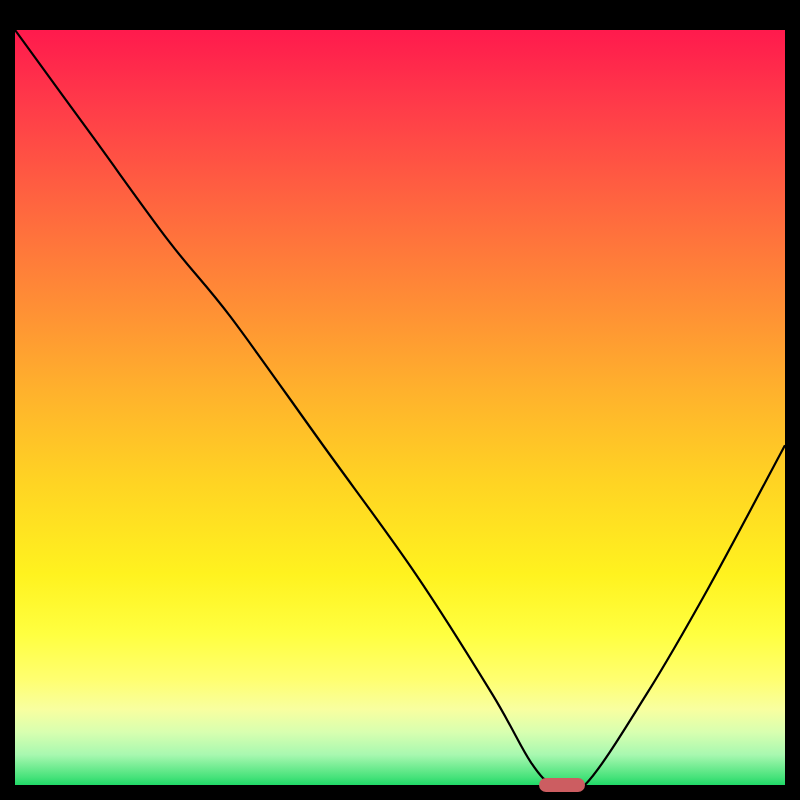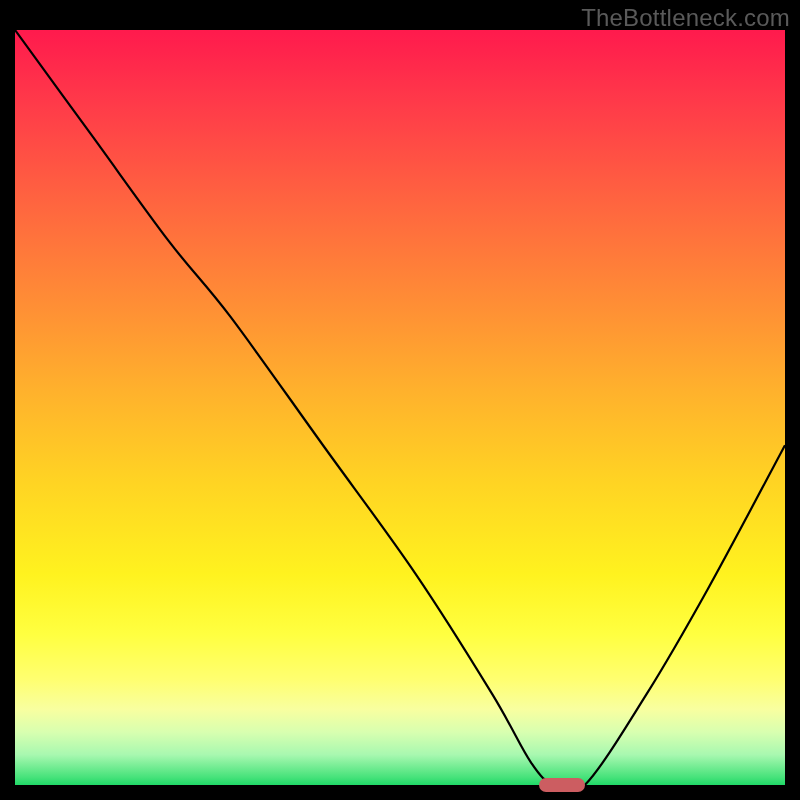--- a/index.html
+++ b/index.html
@@ -65,21 +65,20 @@
     background: #cc5d61;
     border-radius: 7px;
     z-index: 30;
   }
 </style>
 </head>
 <body>
 
 <div class="frame">
 
-  <div class="watermark">TheBottleneck.com</div>
 
   <div class="plot-area"></div>
 
   <svg class="curve" viewBox="0 0 770 755" preserveAspectRatio="none">
     <path d="M 0 0 C 12.833333333333334 17.616666666666674 51.33333333333333 70.46666666666673 77 105.70000000000005 C 102.66666666666667 140.93333333333337 130.9 181.2 154 211.39999999999998 C 177.1 241.59999999999997 189.93333333333337 252.92499999999998 215.60000000000002 286.9 C 241.26666666666668 320.875 277.2 372.4666666666667 308 415.25 C 338.8 458.0333333333333 372.1666666666667 502.07499999999993 400.40000000000003 543.5999999999999 C 428.6333333333334 585.1249999999999 458.15 632.9416666666666 477.4 664.4 C 496.65 695.8583333333333 505.6333333333333 717.25 515.9 732.35 C 526.1666666666666 747.45 530.0166666666667 751.225 539 755 C 547.9833333333333 758.775 554.4 770.1 569.8 755 C 585.1999999999999 739.9 610.8666666666667 697.1166666666667 631.4 664.4 C 651.9333333333333 631.6833333333333 669.9 600.225 693 558.7 C 716.1 517.1750000000001 757.1666666666666 439.15833333333336 770 415.25" fill="none" stroke="#000" stroke-width="2.2"></path>
   </svg>
 
   <div class="marker" style="left: 538.6px; top: 778px; width: 46.2px; height: 14px;"></div>
 
 </div>

